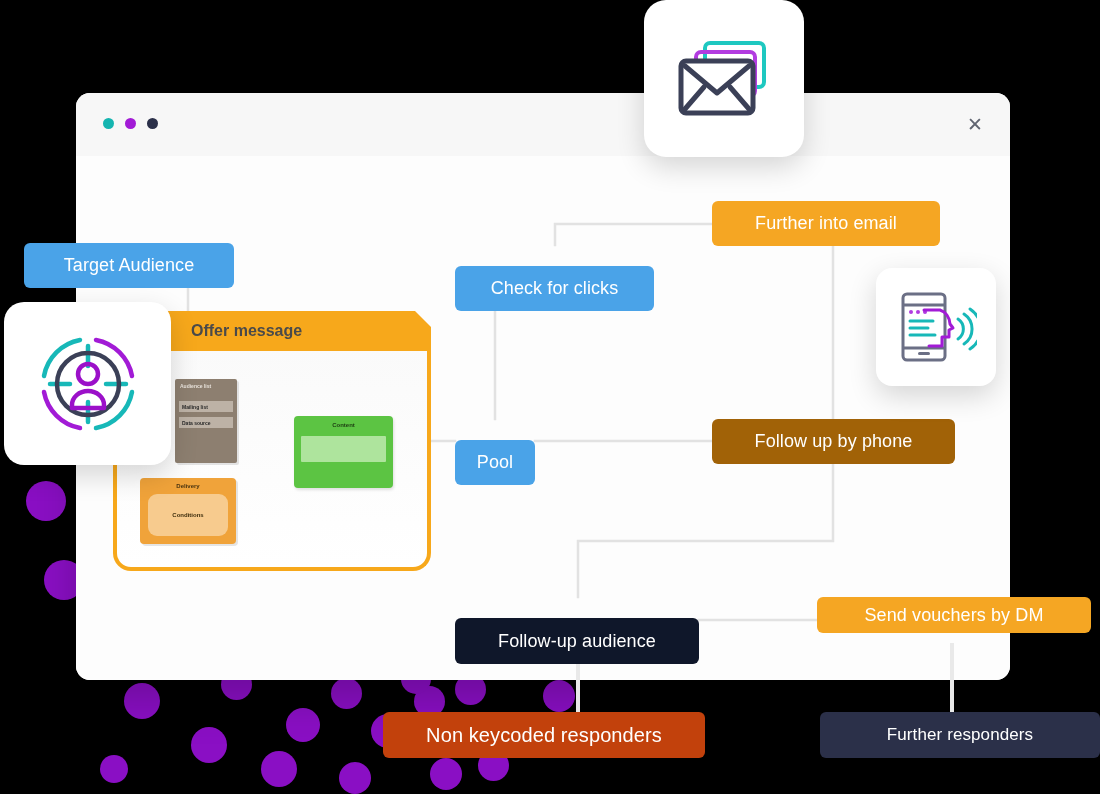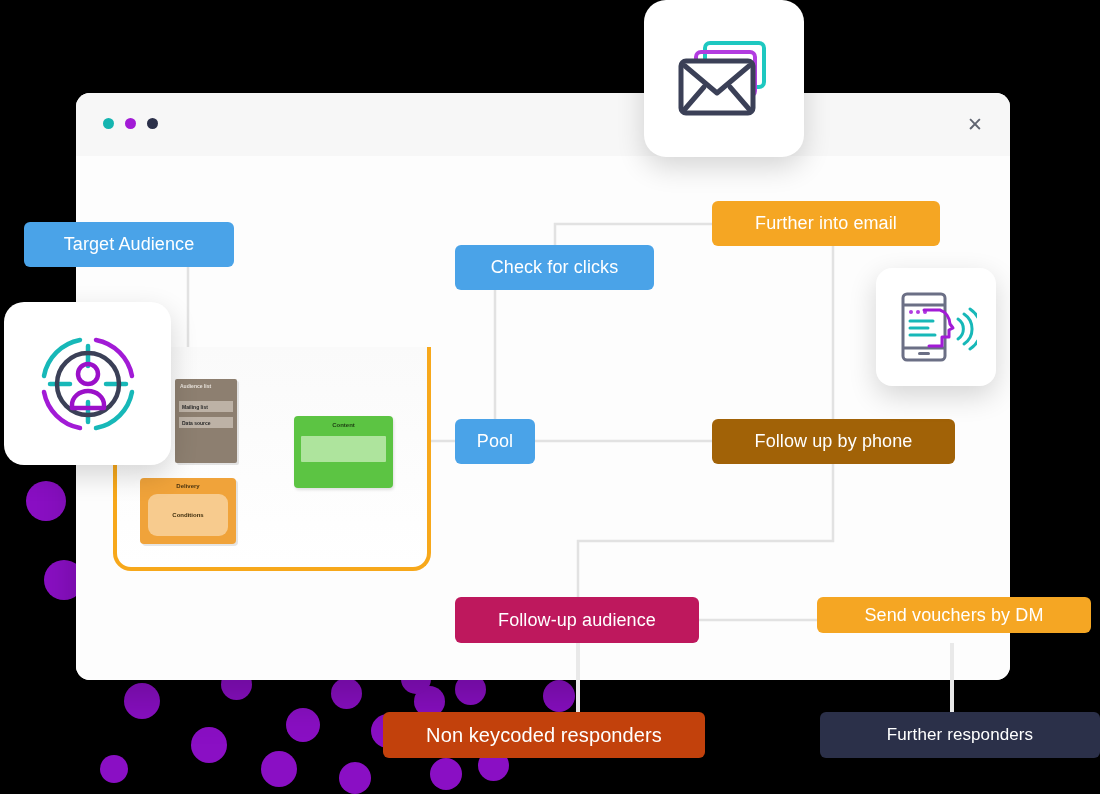--- a/index.html
+++ b/index.html
@@ -99,21 +99,21 @@
     justify-content: center;
     border-radius: 6px;
     color: #ffffff;
     font-weight: normal;
     letter-spacing: 0.1px;
     white-space: nowrap;
     box-sizing: border-box;
     padding: 0 18px;
     font-family: "Liberation Sans", sans-serif;
   }
-  .chip.blue   { background: #4aa3e8; }
+  .chip.blue   { background: #4aa3e8; margin-top: 21px; }
   .chip.orange { background: #f5a623; }
   .chip.navy   { background: #2b3049; }
 
   
   #offer-group {
     position: absolute;
     left: 113px;
     top: 311px;
     width: 318px;
     height: 260px;
@@ -293,20 +293,23 @@
   <g stroke="#e9e9e9" stroke-width="4" fill="none">
 
     <path d="M 578 643 L 578 712"></path>
 
     <path d="M 952 643 L 952 712"></path>
   </g>
 </svg>
 
 <div id="offer-group">
   <div id="offer-group-body"></div>
+  <div id="offer-group-header">
+    <span id="offer-group-title">Offer message</span>
+  </div>
 </div>
 
 <div id="mini-brown" class="mini">
   <span class="mtitle">Audience list</span>
   <span class="mrow" style="top:22px;">Mailing list</span>
   <span class="mrow" style="top:38px;">Data source</span>
 </div>
 
 <div id="mini-green" class="mini">
   <span class="gtitle">Content</span>
@@ -327,21 +330,21 @@
     </div>
     <div class="chip orange" style="left: 712px; top: 201px; width: 228px; height: 45px; font-size: 18px; background: rgb(245, 166, 35);">
       <span>Further into email</span>
     </div>
     <div class="chip blue" style="left: 455px; top: 419px; width: 80px; height: 45px; font-size: 18px; background: rgb(74, 163, 232);">
       <span>Pool</span>
     </div>
     <div class="chip orange" style="left: 712px; top: 419px; width: 243px; height: 45px; font-size: 18px; background: #a16207;">
       <span>Follow up by phone</span>
     </div>
-    <div class="chip blue" style="left: 455px; top: 597px; width: 244px; height: 46px; font-size: 18px; background: #be185d;">
+    <div class="chip blue" style="left: 455px; top: 597px; width: 244px; height: 46px; font-size: 18px; background: #0f172a;">
       <span>Follow-up audience</span>
     </div>
     <div class="chip orange" style="left: 817px; top: 597px; width: 274px; height: 36px; font-size: 18px; background: rgb(245, 166, 35);">
       <span>Send vouchers by DM</span>
     </div>
     <div class="chip navy" style="left: 383px; top: 712px; width: 322px; height: 46px; font-size: 20px; background: #c2410c;">
       <span>Non keycoded responders</span>
     </div>
     <div class="chip navy" style="left: 820px; top: 712px; width: 280px; height: 46px; font-size: 17px; background: rgb(43, 48, 73);">
       <span>Further responders</span>

